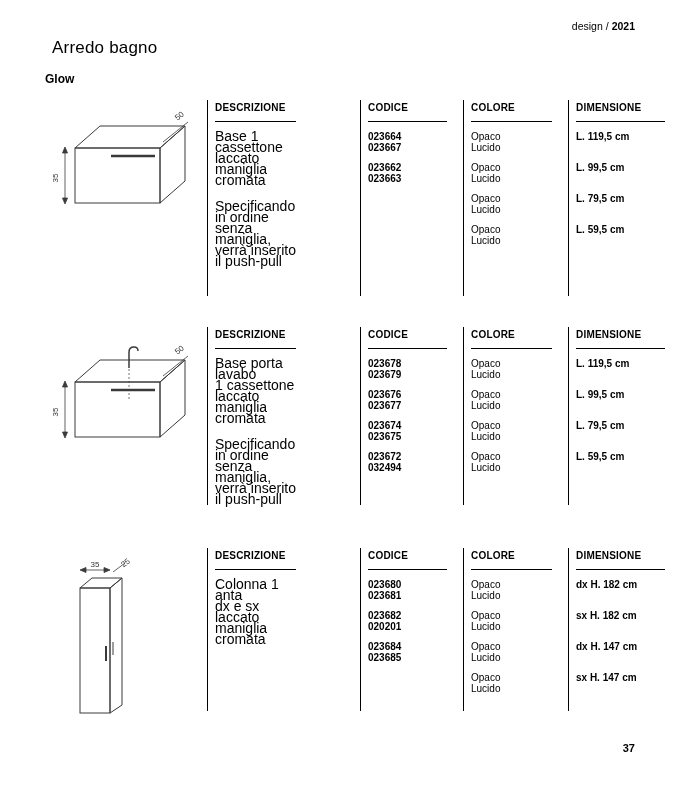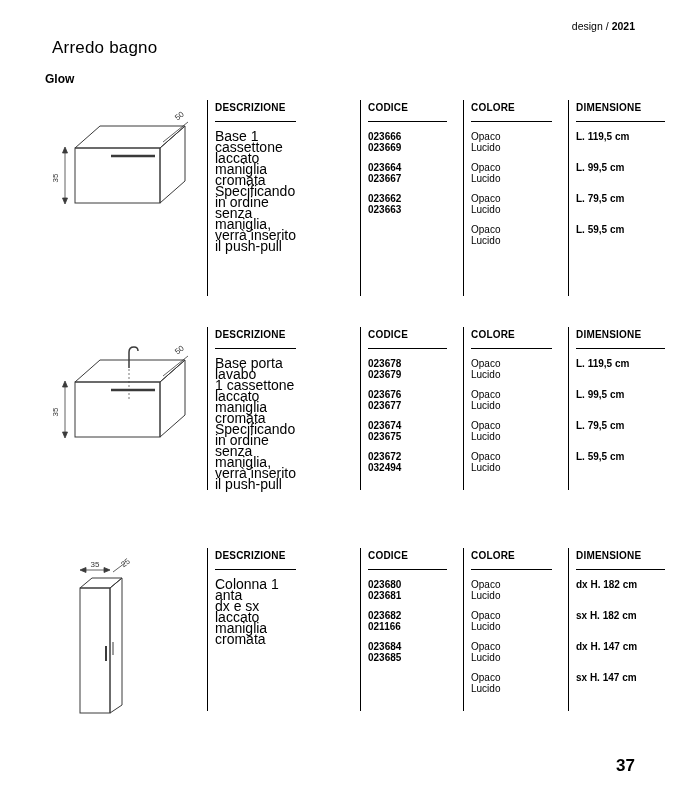--- a/index.html
+++ b/index.html
@@ -19,28 +19,28 @@
   .ptable { position:absolute; left:207px; top:0; display:flex; }
   .tcol { border-left:1px solid #000; padding:2px 6px 0 7px; }
   .t1 .tcol { min-height:196px; }
   .t2 .tcol { min-height:152px; }
   .t3 .tcol { min-height:163px; }
   .w-desc { width:105px; } .w-cod { width:103px;margin-left:48px; } .w-col { width:105px; } .w-dim { width:113px; }
 
   .thead { font-size:10px; font-weight:bold; letter-spacing:.2px; padding-bottom:8px; border-bottom:1px solid #000; margin-bottom:9px; margin-right:10px; }
 
   .desc-main, .desc-note { font-size:14px; line-height:11px; white-space:pre-line; }
-  .desc-note { }
+  .desc-note { margin-top:15px; }
 
   .grp { height:31px; font-size:10px; line-height:11px; overflow:hidden; }
   .code { font-weight:bold; }
   .fin  { font-weight:normal; }
   .dimv { font-weight:bold; }
 
-  .pagenum { position:absolute; top:742px; right:43px; font-size:17px; font-weight:bold;margin-top:14px; }
+  .pagenum { position:absolute; top:742px; right:43px; font-size:11px; font-weight:bold; }
 
   svg text { font-family:"Liberation Sans", sans-serif; font-size:8px; fill:#333; }
 </style>
 </head>
 <body>
 
 <div class="page">
 
   <div class="brandline">
     <span>design /</span><span class="year">2021</span>
@@ -75,24 +75,20 @@
 laccato maniglia
 cromata</div>
         <div class="desc-note">Specificando
 in ordine
 senza maniglia,
 verrà inserito
 il push-pull</div>
       </div>
       <div class="tcol w-cod">
         <div class="thead">CODICE</div>
-        <div class="grp">
-            <div class="code">023666</div>
-            <div class="code">023669</div>
-          </div>
         <div class="grp">
             <div class="code">023664</div>
             <div class="code">023667</div>
           </div>
         <div class="grp">
             <div class="code">023662</div>
             <div class="code">023663</div>
           </div>
       </div>
       <div class="tcol w-col">
@@ -252,21 +248,21 @@
         <div class="desc-note"></div>
       </div>
       <div class="tcol w-cod">
         <div class="thead">CODICE</div>
         <div class="grp">
             <div class="code">023680</div>
             <div class="code">023681</div>
           </div>
         <div class="grp">
             <div class="code">023682</div>
-            <div class="code">021166</div>
+            <div class="code">020201</div>
           </div>
         <div class="grp">
             <div class="code">023684</div>
             <div class="code">023685</div>
           </div>
       </div>
       <div class="tcol w-col">
         <div class="thead">COLORE</div>
         <div class="grp">
             <div class="fin">Opaco</div>

